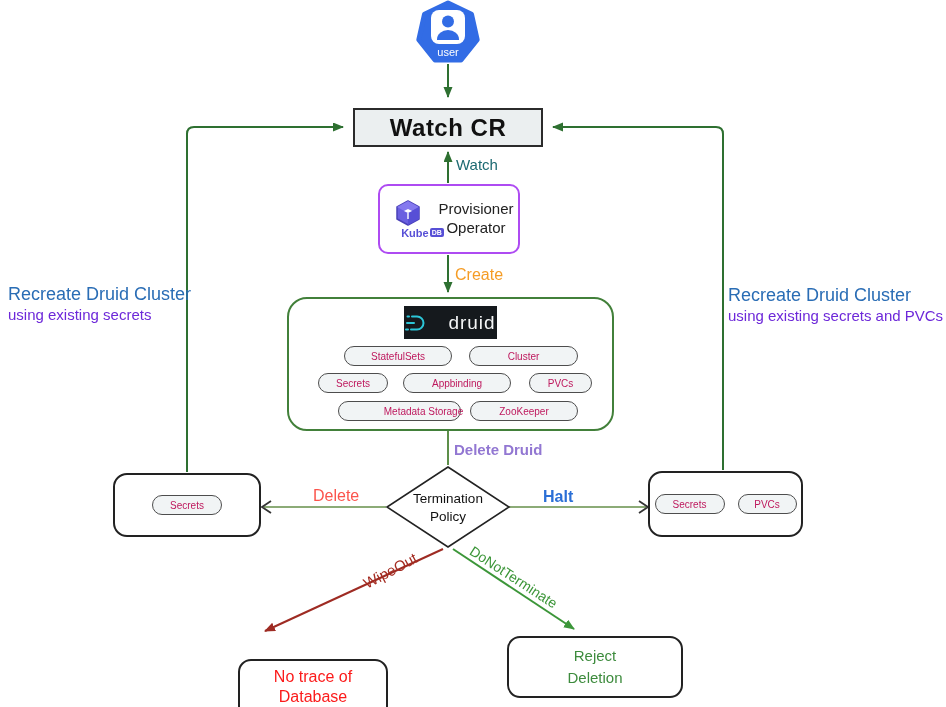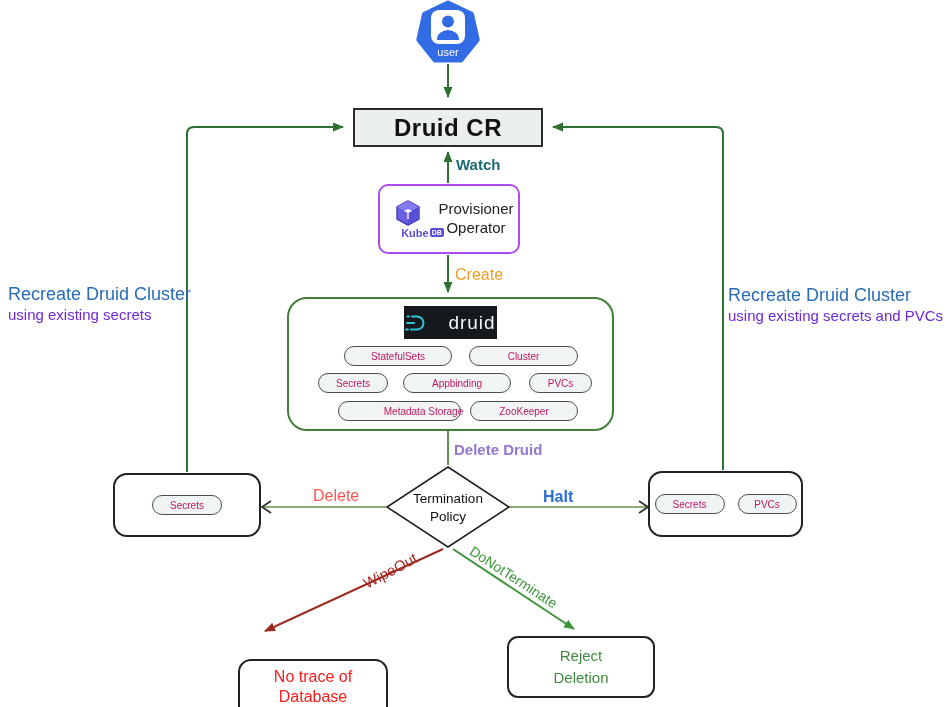--- a/index.html
+++ b/index.html
@@ -52,21 +52,21 @@
     box-sizing:border-box;border:2px solid #222;border-radius:13px;background:#fff;
     display:flex;flex-direction:column;align-items:center;justify-content:center;
     text-align:center;
   }
   .terminate-text{
     left:392px;top:490px;width:112px;text-align:center;
     font-size:13.5px;color:#111;line-height:1.3;
   }
 
   .edge-label{white-space:nowrap;}
-  .lbl-watch{left:456px;top:156px;font-size:15px;color:#1c6a72;font-weight:bold;}
+  .lbl-watch{left:456px;top:156px;font-size:15px;color:#1c6a72;}
   .lbl-create{left:455px;top:266px;font-size:16px;color:#f59c25;}
   .lbl-delete-druid{left:454px;top:441px;font-size:15px;font-weight:bold;color:#9277d2;}
   .lbl-halt{left:543px;top:488px;font-size:16px;font-weight:bold;color:#2b6fd6;}
   .lbl-delete{left:313px;top:487px;font-size:16px;color:#fb544c;}
   .lbl-wipeout{left:361px;top:562px;font-size:15px;color:#a42b21;transform:rotate(-28deg);}
   .lbl-dnt{left:463px;top:569px;font-size:14px;color:#3c9639;transform:rotate(33deg);}
 
   .note-title{font-size:18px;color:#2a6db5;line-height:1.2;}
   .note-sub{font-size:15px;color:#6d28d9;line-height:1.2;}
   .note-left{left:8px;top:284px;}
@@ -120,21 +120,21 @@
     <g>
       <polygon points="448,3 471.5,14.3 477.2,39.7 461,60 435,60 418.8,39.7 424.5,14.3" fill="#326ce5" stroke="#326ce5" stroke-width="5" stroke-linejoin="round"></polygon>
       <rect x="431" y="10" width="34" height="34" rx="8" fill="#ffffff"></rect>
       <circle cx="448" cy="21.5" r="6" fill="#326ce5"></circle>
       <path d="M437 39.5 a11 9.5 0 0 1 22 0 l0 .5 l-22 0 z" fill="#326ce5"></path>
       <text x="448" y="56" text-anchor="middle" font-size="11" fill="#ffffff" font-family="Liberation Sans, sans-serif">user</text>
     </g>
   </svg>
 
   <div class="abs node druid-cr">
-    <span>Druid CR</span>
+    <span>Watch CR</span>
   </div>
 
   <div class="abs node provisioner">
     <div class="kubedb-logo">
       <svg width="28" height="26" viewBox="0 0 28 26">
         <polygon points="14,1 25,7 25,19 14,25 3,19 3,7" fill="#6a5fe0" stroke="#4a41b8" stroke-width="1.5" stroke-linejoin="round"></polygon>
         <polygon points="14,1 25,7 14,13 3,7" fill="#8579ef"></polygon>
         <polygon points="14,13 25,7 25,19 14,25" fill="#574fd6"></polygon>
         <polygon points="14,9 18,11 14,13 10,11" fill="#ffffff"></polygon>
         <path d="M14 13 V19" stroke="#ffffff" stroke-width="1.4"></path>
@@ -183,21 +183,21 @@
   </div>
 
   <div class="abs endbox" style="left:238px;top:619px;width:150px;height:76px;margin-top:40px;">
     <div class="red-text">
       <div>No trace of</div>
       <div>Database</div>
       <div>Resources</div>
     </div>
   </div>
 
-  <div class="abs endbox" style="left:507px;top:636px;width:148px;height:62px;border-radius:11px;">
+  <div class="abs endbox" style="left:507px;top:636px;width:176px;height:62px;">
     <div class="green-text">
       <div>Reject</div>
       <div>Deletion</div>
     </div>
   </div>
 
   <div class="abs edge-label lbl-watch">Watch</div>
   <div class="abs edge-label lbl-create">Create</div>
   <div class="abs edge-label lbl-delete-druid">Delete Druid</div>
   <div class="abs edge-label lbl-delete">Delete</div>

